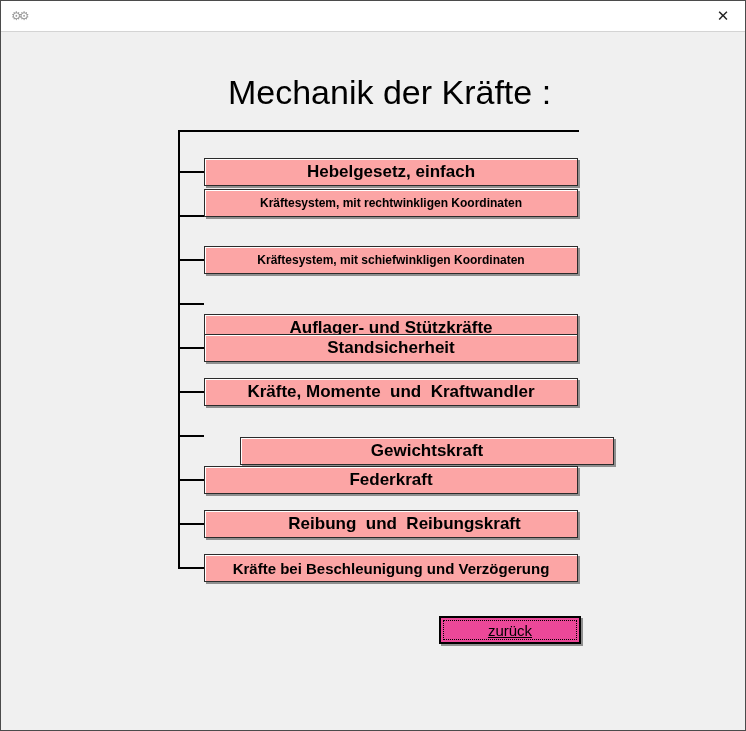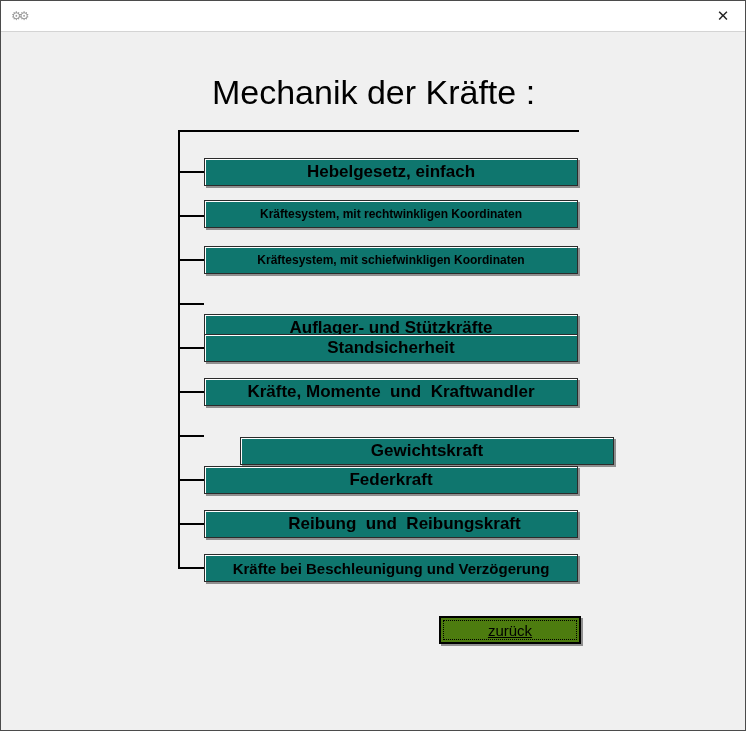--- a/index.html
+++ b/index.html
@@ -19,43 +19,43 @@
   .titlebar-text{
     margin-left:10px;font-size:13px;color:#111111;
   }
   .close-btn{
     position:absolute;right:0;top:0;width:44px;height:30px;border:none;background:transparent;
     font-size:15px;color:#222222;cursor:pointer;line-height:30px;text-align:center;padding:0;
     font-family:inherit;
   }
   
   .heading{
-    position:absolute;left:172px;top:72px;width:401px;text-align:center;
+    position:absolute;left:188px;top:72px;width:401px;text-align:center;
     font-size:34px;color:#000000;font-weight:400;white-space:nowrap;
   }
   
   .tree-top{position:absolute;left:177px;top:129px;width:401px;height:2px;background:#000000;}
   .tree-vert{position:absolute;left:177px;top:129px;width:2px;height:439px;background:#000000;}
   .tree-branch{position:absolute;left:177px;width:26px;height:2px;background:#000000;}
   
   .menu-btn{
     position:absolute;left:203px;width:374px;height:28px;box-sizing:border-box;
-    background:#0f766e;border:1px solid #2b2b2b;
+    background:#fca5a5;border:1px solid #2b2b2b;
     box-shadow:2px 2px 0 #8f8f8f, inset 1px 1px 0 #ffffff;
     color:#000000;text-align:center;padding:0;cursor:pointer;
     font-family:"Liberation Sans","DejaVu Sans",sans-serif;font-weight:bold;
     white-space:pre;display:flex;align-items:center;justify-content:center;
   }
   .menu-btn.size-large{font-size:17px;}
   .menu-btn.size-medium{font-size:15px;}
   .menu-btn.size-small{font-size:12px;}
   
   .back-btn{
     position:absolute;left:438px;top:615px;width:142px;height:28px;box-sizing:border-box;
-    background:#4d7c0f;border:2px solid #000000;box-shadow:2px 2px 0 #8f8f8f;
+    background:#ec4899;border:2px solid #000000;box-shadow:2px 2px 0 #8f8f8f;
     outline:1px dotted #000000;outline-offset:-5px;
     color:#000000;font-size:15px;text-decoration:underline;text-align:center;
     cursor:pointer;padding:0;font-family:"Liberation Sans","DejaVu Sans",sans-serif;
     display:flex;align-items:center;justify-content:center;
   }
 </style>
 </head>
 <body>
 
 <div class="window">
@@ -67,21 +67,21 @@
 
   <div class="heading">Mechanik der Kräfte :</div>
 
   <div class="tree-top"></div>
   <div class="tree-vert"></div>
 
   <div id="menu-container">
       <div class="tree-branch" style="top: 170px;"></div>
       <button class="menu-btn size-large" style="top: 157px;">Hebelgesetz, einfach</button>
       <div class="tree-branch" style="top: 214px;"></div>
-      <button class="menu-btn size-small" style="top: 199px; text-align: right;">Kräftesystem, mit rechtwinkligen Koordinaten</button>
+      <button class="menu-btn size-small" style="top: 188px; text-align: right;">Kräftesystem, mit rechtwinkligen Koordinaten</button>
       <div class="tree-branch" style="top: 258px;"></div>
       <button class="menu-btn size-small" style="top: 245px; text-align: center;">Kräftesystem, mit schiefwinkligen Koordinaten</button>
       <div class="tree-branch" style="top: 302px;"></div>
       <button class="menu-btn size-large" style="top: 289px; margin-top: 24px;">Auflager- und Stützkräfte</button>
       <div class="tree-branch" style="top: 346px;"></div>
       <button class="menu-btn size-large" style="top: 333px;">Standsicherheit</button>
       <div class="tree-branch" style="top: 390px;"></div>
       <button class="menu-btn size-large" style="top: 377px;">Kräfte, Momente  und  Kraftwandler</button>
       <div class="tree-branch" style="top: 434px;"></div>
       <button class="menu-btn size-large" style="top: 436px; margin-left: 36px;">Gewichtskraft</button>

